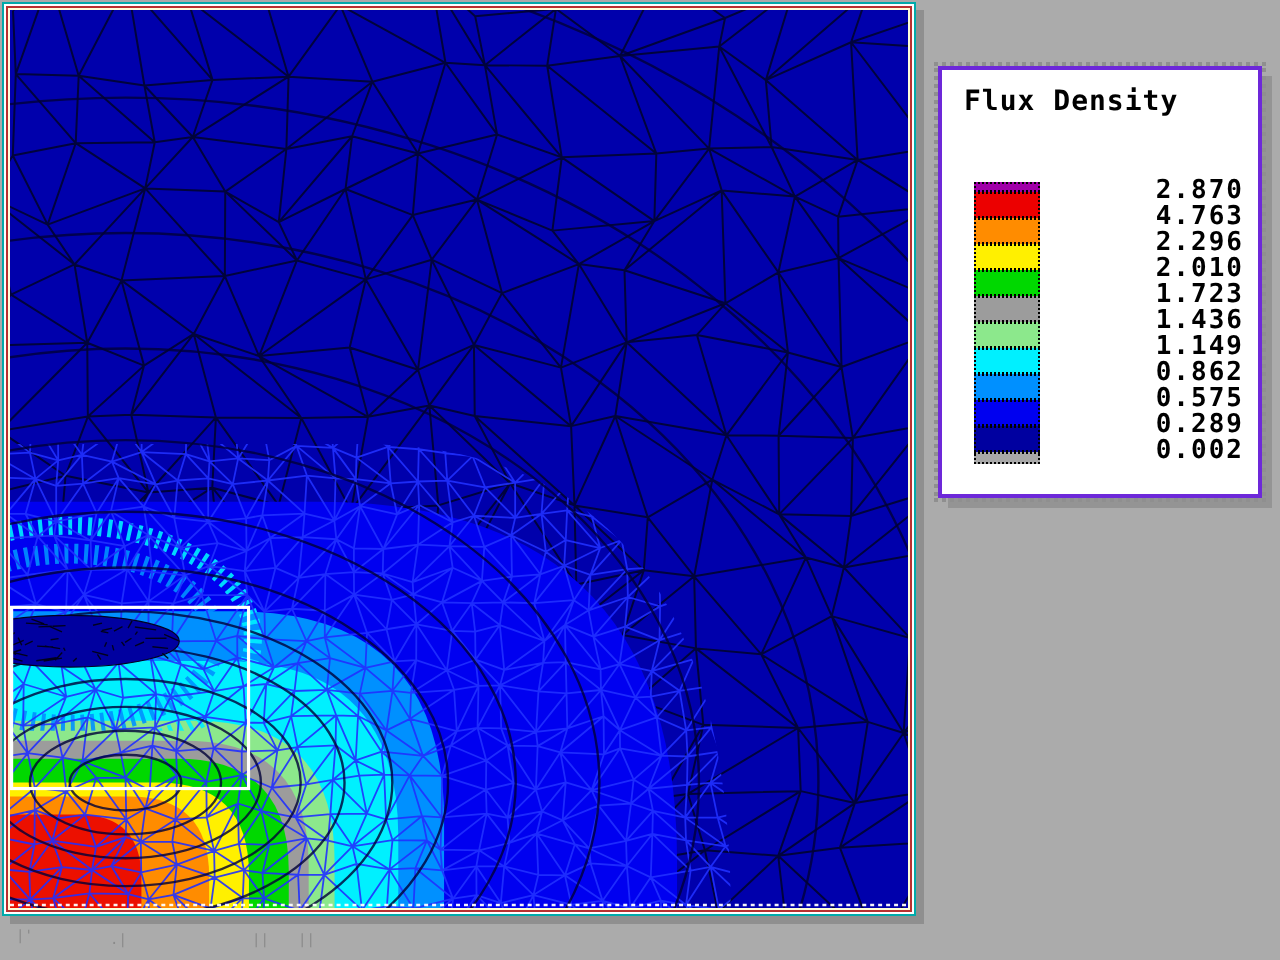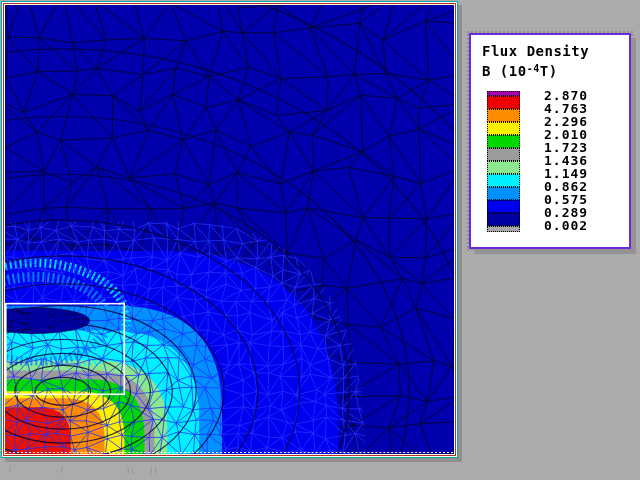--- a/index.html
+++ b/index.html
@@ -21,21 +21,21 @@
   .legend{position:absolute;left:469px;top:33px;width:158px;height:212px;
       background:#FFFFFF;border:2px solid #6d28d9;
       outline:2px dotted #8F8F8F;
       box-shadow:5px 5px 0 rgba(120,120,120,.45);}
   .legend-title{position:absolute;left:11px;top:8px;color:#000;
       font-weight:bold;font-size:14px;line-height:17px;letter-spacing:.5px;white-space:nowrap;}
   .legend-title .sup{font-size:10px;vertical-align:4px;}
   .legend-scale{position:absolute;left:16px;top:56px;width:138px;height:141px;}
   .sw{position:absolute;left:0;width:33px;border:1px dotted #000;box-sizing:border-box;}
   .lv{position:absolute;left:57px;width:78px;height:12px;line-height:12px;
-      font-weight:bold;font-size:13px;letter-spacing:1px;color:#000;white-space:nowrap;}
+      font-weight:bold;font-size:13px;letter-spacing:1px;color:#000;white-space:nowrap;text-align:right;}
 
   
   .artifact{position:absolute;font-size:7px;line-height:7px;color:#8A8A8A;
       font-family:"DejaVu Sans Mono",monospace;}
 </style>
 </head>
 <body>
 
 <div class="stage">
 
@@ -104,21 +104,20 @@
         </svg>
       </div>
      </div>
     </div>
    </div>
   </div>
 
   <div class="legend">
     <div class="legend-title">
       <div>Flux Density</div>
-      <div><span>B (10</span><span class="sup">-4</span><span>T)</span></div>
     </div>
     <div class="legend-scale">
       <div class="sw" style="top: 0px; height: 5px; background-color: rgb(160, 0, 168);"></div>
       <div class="sw" style="top: 5px; height: 13px; background-color: rgb(236, 0, 0);"></div>
       <div class="sw" style="top: 18px; height: 13px; background-color: rgb(255, 140, 0);"></div>
       <div class="sw" style="top: 31px; height: 13px; background-color: rgb(255, 240, 0);"></div>
       <div class="sw" style="top: 44px; height: 13px; background-color: rgb(0, 216, 0);"></div>
       <div class="sw" style="top: 57px; height: 13px; background-color: rgb(156, 156, 156);"></div>
       <div class="sw" style="top: 70px; height: 13px; background-color: rgb(140, 232, 140);"></div>
       <div class="sw" style="top: 83px; height: 13px; background-color: rgb(0, 240, 255);"></div>

